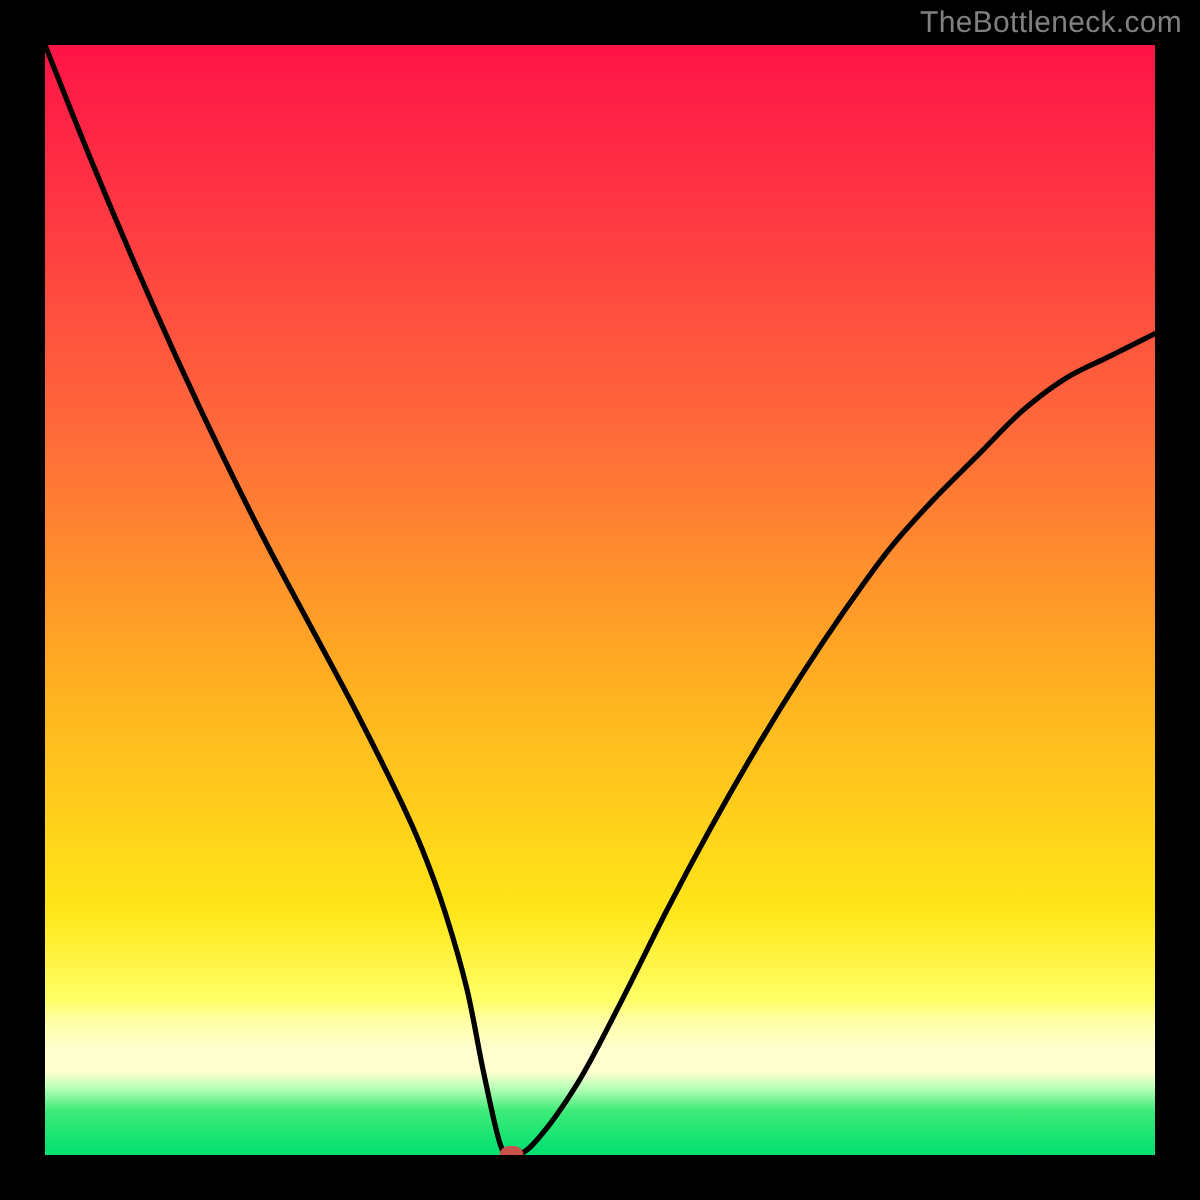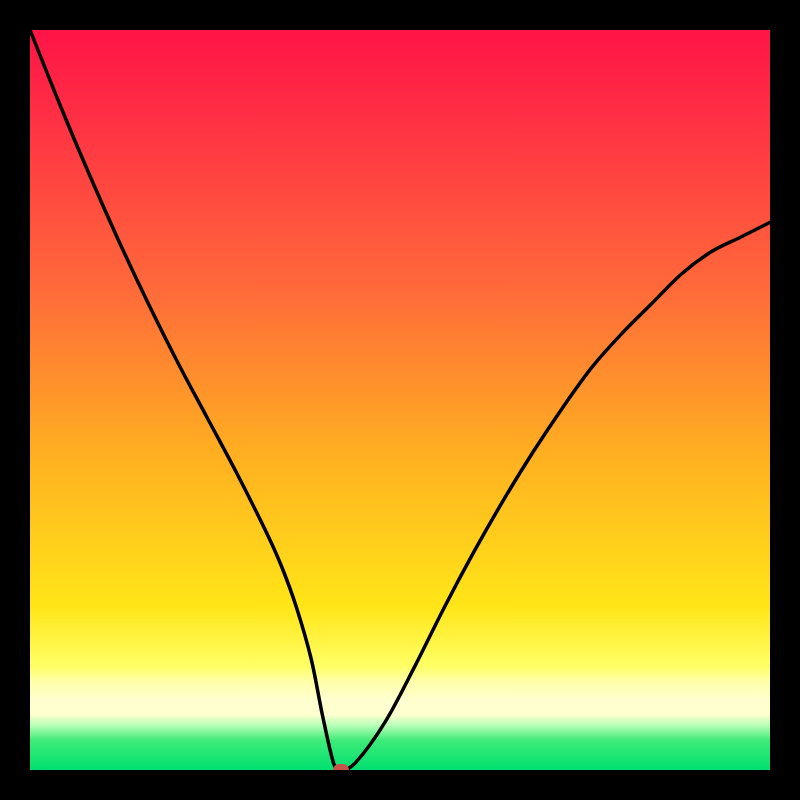--- a/index.html
+++ b/index.html
@@ -68,20 +68,21 @@
     height: 12px;
     border-radius: 6px;
     background: #c9524b;
     transform: translate(-50%, -50%);
   }
 </style>
 </head>
 <body>
 
 <div class="frame">
+  <div class="watermark">TheBottleneck.com</div>
 
   <div class="plot-area">
     <div class="gradient"></div>
 
     <svg class="curve" viewBox="0 0 740 740" preserveAspectRatio="none">
       <path id="curve-path" fill="none" stroke="#000" stroke-width="3.5" stroke-linecap="round" stroke-linejoin="round" d="M 0 0 C 4.933333333333334 12.333333333333334, 19.733333333333334 49.95, 29.6 74 C 39.46666666666667 98.05, 49.333333333333336 121.48333333333329, 59.2 144.29999999999995 C 69.06666666666666 167.11666666666662, 78.93333333333334 189.31666666666663, 88.8 210.89999999999998 C 98.66666666666666 232.48333333333332, 108.53333333333333 253.45000000000002, 118.4 273.8 C 128.26666666666668 294.15, 138.13333333333333 313.88333333333327, 148 332.99999999999994 C 157.86666666666667 352.1166666666666, 167.73333333333332 370, 177.6 388.5 C 187.46666666666667 407, 197.33333333333334 424.8833333333333, 207.20000000000002 444 C 217.0666666666667 463.1166666666667, 229.4 487.7833333333333, 236.8 503.2 C 244.20000000000002 518.6166666666667, 246.66666666666669 524.1666666666666, 251.60000000000002 536.5 C 256.53333333333336 548.8333333333334, 261.46666666666664 561.7833333333334, 266.4 577.2 C 271.3333333333333 592.6166666666667, 276.8833333333333 611.1166666666667, 281.2 629 C 285.51666666666665 646.8833333333333, 288.6 667.2333333333333, 292.3 684.5 C 296 701.7666666666667, 300.31666666666666 723.35, 303.4 732.6 C 306.4833333333333 741.85, 307.1 740, 310.8 740 C 314.5 740, 318.20000000000005 740.6166666666667, 325.6 732.6 C 333 724.5833333333334, 345.3333333333333 707.9333333333333, 355.2 691.9 C 365.06666666666666 675.8666666666667, 374.93333333333334 655.5166666666667, 384.8 636.4 C 394.6666666666667 617.2833333333333, 404.53333333333336 596.3166666666667, 414.40000000000003 577.2 C 424.2666666666667 558.0833333333334, 434.1333333333333 539.5833333333334, 444 521.7 C 453.8666666666667 503.8166666666667, 463.73333333333335 486.55000000000007, 473.6 469.90000000000003 C 483.4666666666667 453.25, 493.33333333333337 437.2166666666667, 503.20000000000005 421.8 C 513.0666666666667 406.3833333333333, 522.9333333333333 391.58333333333337, 532.8 377.40000000000003 C 542.6666666666666 363.2166666666667, 552.5333333333333 349.0333333333333, 562.4 336.7 C 572.2666666666667 324.3666666666667, 582.1333333333333 313.8833333333334, 592 303.40000000000003 C 601.8666666666667 292.9166666666667, 611.7333333333333 283.6666666666667, 621.6 273.8 C 631.4666666666667 263.93333333333334, 641.3333333333334 252.83333333333331, 651.2 244.2 C 661.0666666666667 235.56666666666666, 670.9333333333334 228.16666666666666, 680.8000000000001 222 C 690.6666666666667 215.83333333333334, 700.5333333333333 212.13333333333338, 710.4 207.20000000000005 C 720.2666666666667 202.2666666666667, 735.0666666666666 194.86666666666665, 740 192.39999999999998"></path>
     </svg>
 
     <div id="min-marker" class="minpoint" style="left: 310.8px; top: 740px;"></div>
   </div>

